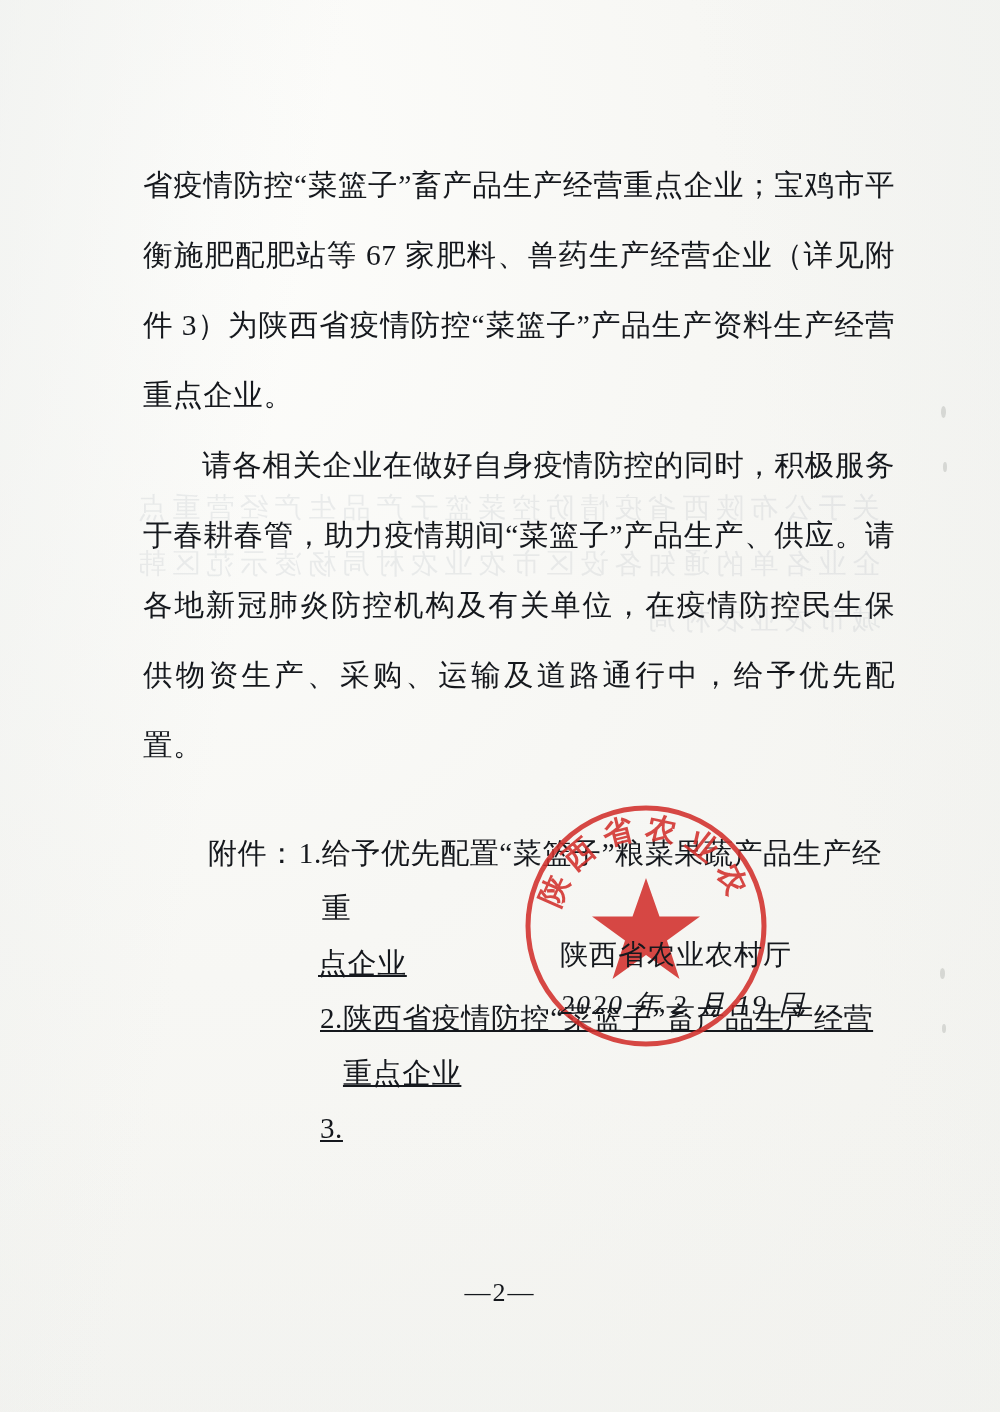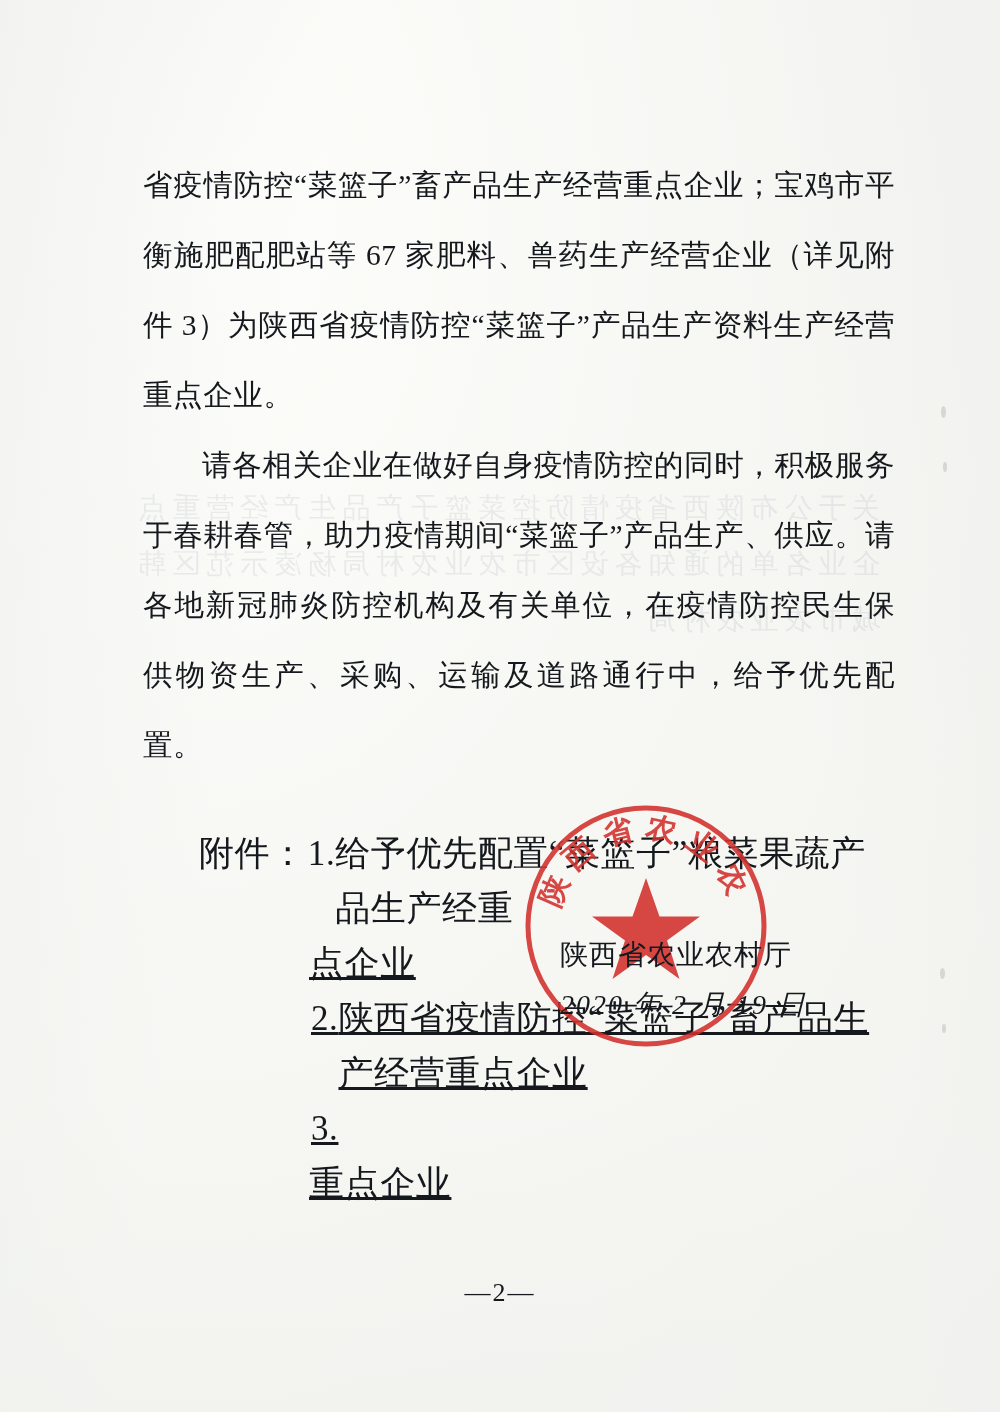--- a/index.html
+++ b/index.html
@@ -81,23 +81,24 @@
 
   
   .attach {
     margin-top: 0;
     padding-left: 56px;
   }
   .attach-row {
     display: flex;
     align-items: flex-start;
     color: #15181d;
-    font-size: 35px;
+    font-size: 29px;
     line-height: 55px;
     letter-spacing: 0.6px;
+    margin-left: 9px;
   }
   .attach-label {
     flex: 0 0 auto;
     white-space: nowrap;
   }
   .attach-num {
     flex: 0 0 auto;
     white-space: nowrap;
     padding-left: 2px;
   }
@@ -186,23 +187,20 @@
         <span class="attach-text">点企业</span>
       </div>
 
       <div class="attach-row sub">
         <span class="attach-num">2.</span>
         <span class="attach-text">陕西省疫情防控“菜篮子”畜产品生产经营重点企业</span>
       </div>
 
       <div class="attach-row sub">
         <span class="attach-num">3.</span>
-      </div>
-      <div class="attach-row sub">
-        <span class="attach-text">重点企业</span>
       </div>
 
     </div>
   </div>
 
   <svg class="seal" viewBox="0 0 252 252">
     <g fill="none" stroke="#d2302c" stroke-width="5">
       <circle cx="126" cy="126" r="118"></circle>
     </g>
     <g fill="#d2302c">

